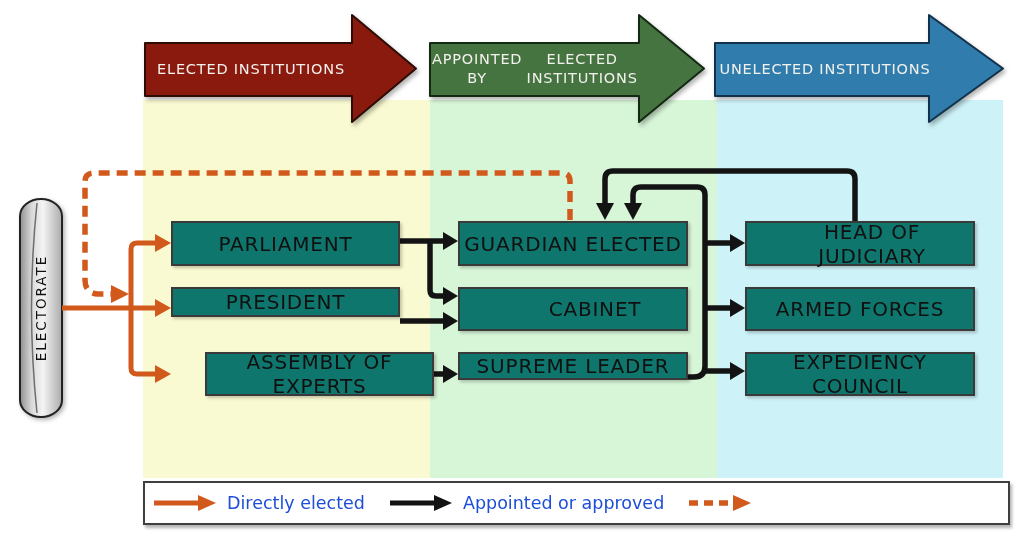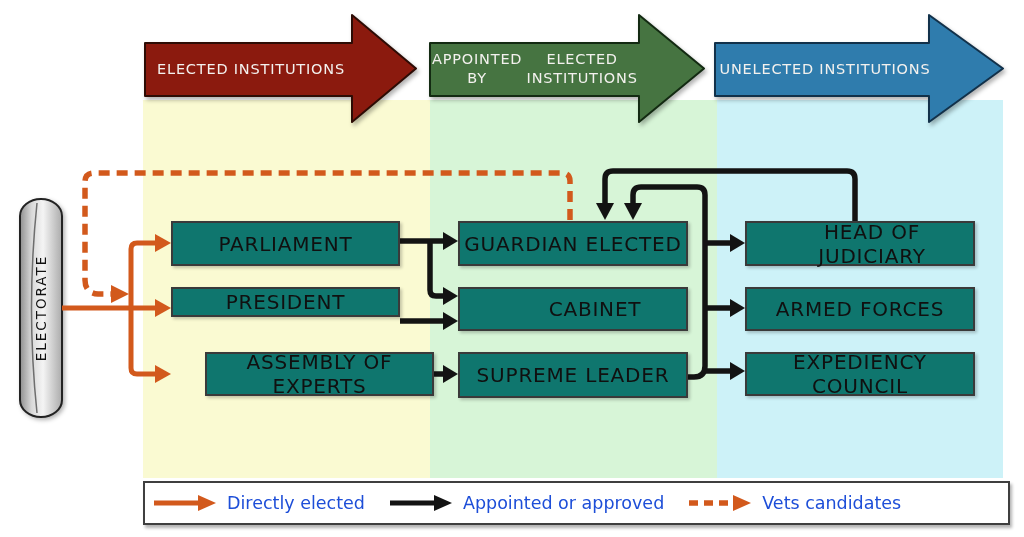--- a/index.html
+++ b/index.html
@@ -147,21 +147,21 @@
   <div class="banner-label" style="left:717px; top:41px; width:216px; height:56px;">UNELECTED INSTITUTIONS</div>
 
   <div class="electorate-label">ELECTORATE</div>
 
   <div class="node" style="left:171px; top:221px; width:229px; height:45px;">PARLIAMENT</div>
   <div class="node" style="left:171px; top:287px; width:229px; height:30px;">PRESIDENT</div>
   <div class="node" style="left:171px; top:352px; width:229px; height:44px;margin-left:34px;">ASSEMBLY OF EXPERTS</div>
 
   <div class="node" style="left:458px; top:221px; width:230px; height:45px;">GUARDIAN ELECTED</div>
   <div class="node" style="left:458px; top:287px; width:230px; height:44px;padding-left:44px;">CABINET</div>
-  <div class="node" style="left:458px; top:352px; width:230px; height:46px;text-align:center;">SUPREME LEADER</div>
+  <div class="node" style="left:458px; top:352px; width:230px; height:28px;text-align:center;">SUPREME LEADER</div>
 
   <div class="node" style="left:745px; top:221px; width:230px; height:45px;padding-left:24px;">HEAD OF JUDICIARY</div>
   <div class="node" style="left:745px; top:287px; width:230px; height:44px;">ARMED FORCES</div>
   <div class="node" style="left:745px; top:352px; width:230px; height:44px;">EXPEDIENCY COUNCIL</div>
 
   <div class="legend">
     <div class="legend-item">
       <svg class="legend-swatch" width="64" height="20">
         <line x1="2" y1="10" x2="46" y2="10" stroke="#D2591C" stroke-width="5"></line>
         <polygon points="46,2 64,10 46,18" fill="#D2591C"></polygon>
@@ -173,17 +173,16 @@
         <line x1="2" y1="10" x2="46" y2="10" stroke="#131313" stroke-width="5"></line>
         <polygon points="46,2 64,10 46,18" fill="#131313"></polygon>
       </svg>
       <span class="legend-label">Appointed or approved</span>
     </div>
     <div class="legend-item">
       <svg class="legend-swatch" width="64" height="20">
         <line x1="2" y1="10" x2="46" y2="10" stroke="#D2591C" stroke-width="5.5" stroke-dasharray="9 6"></line>
         <polygon points="46,2 64,10 46,18" fill="#D2591C"></polygon>
       </svg>
-      <span class="legend-label">Vets candidates</span>
     </div>
   </div>
 
 </div>
 
 </body></html>

